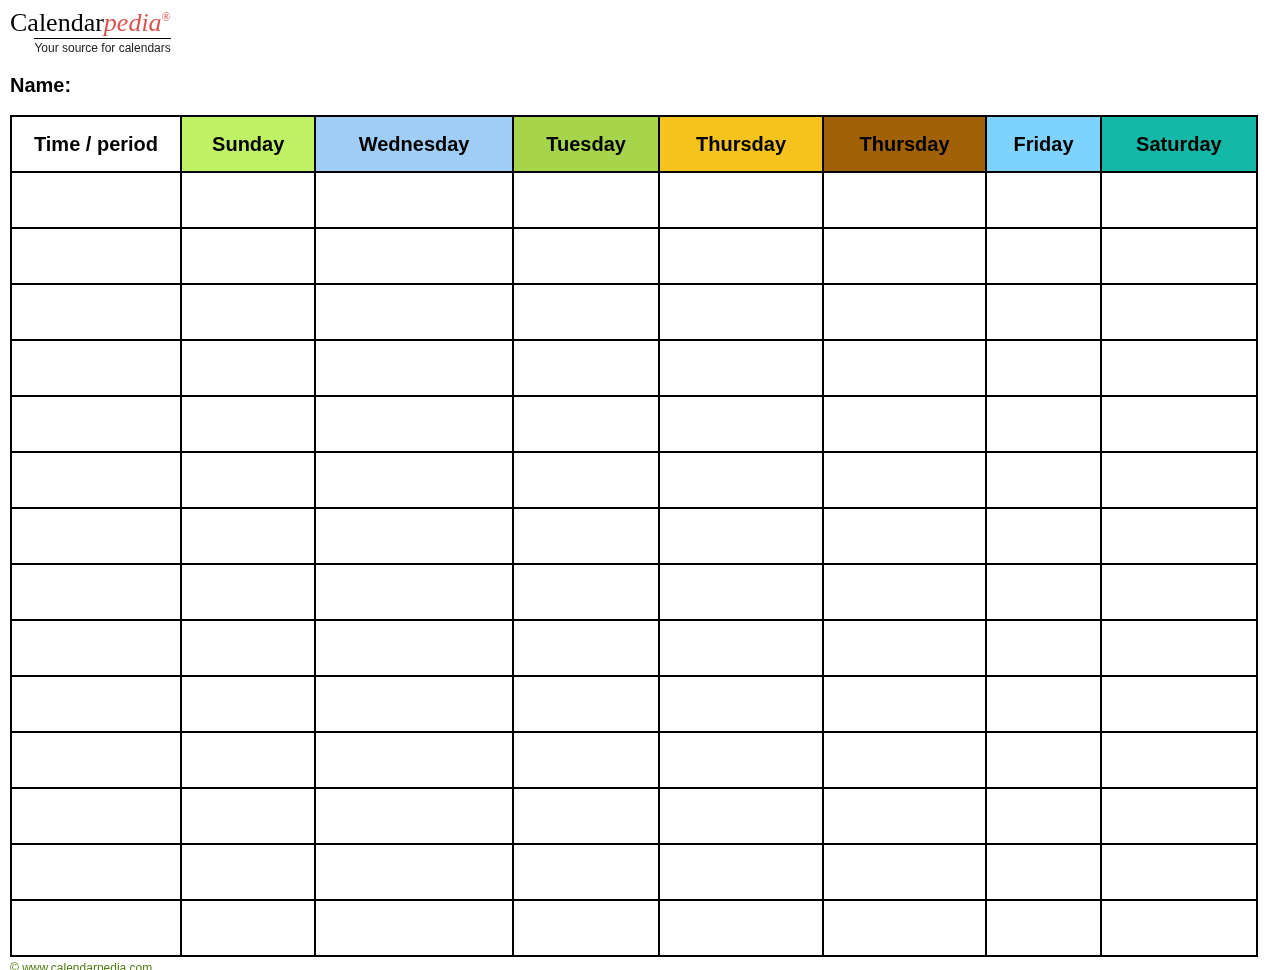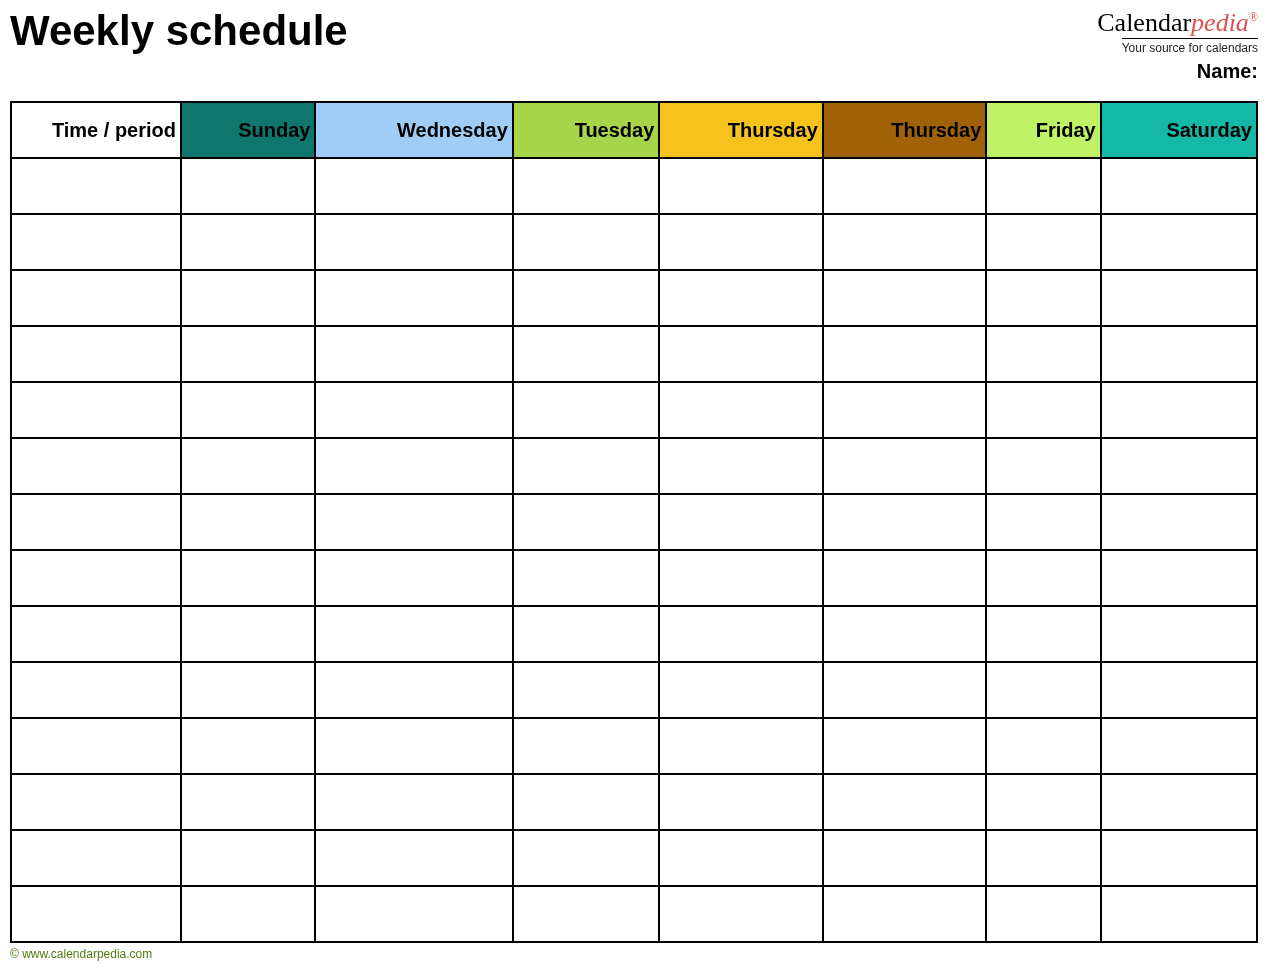--- a/index.html
+++ b/index.html
@@ -39,70 +39,68 @@
   .logo-top .r { color: #d9534f; font-size: 12px; vertical-align: super; }
   .logo-sub {
     font-size: 12px;
     color: #222;
     border-top: 1px solid #000;
     padding-top: 2px;
   }
   .name-label {
     font-size: 20px;
     font-weight: bold;
-    margin: 5px 0 18px 0;
-    text-align: right;
+    margin: 19px 0 18px 0;
   }
   table.schedule {
     border-collapse: collapse;
     width: 100%;
   }
   table.schedule th,
   table.schedule td {
     border: 2px solid #000;
     height: 56px;
   }
   table.schedule th {
     font-size: 20px;
     font-weight: bold;
     padding: 8px 4px;
-    text-align: right;
+    text-align: center;
   }
   .col-time { width: 170px; background: #fff; }
   .footer {
     font-size: 12px;
     color: #4d7c0f;
     margin-top: 4px;
   }
 </style>
 </head>
 <body>
 
 <div class="header-row">
-  <h1 class="title">Weekly schedule</h1>
   <div class="logo">
     <div class="logo-top">
       <span class="cal">Calendar</span><span class="pedia">pedia</span><span class="r">®</span>
     </div>
     <div class="logo-sub">Your source for calendars</div>
   </div>
 </div>
 
 <div class="name-label">Name:</div>
 
 <table class="schedule">
   <thead>
     <tr>
       <th class="col-time" style="background:#ffffff">Time / period</th>
-      <th style="background:#0f766e">Sunday</th>
+      <th style="background:#bef264">Sunday</th>
       <th style="background:#9fcdf5">Wednesday</th>
       <th style="background:#a6d44b">Tuesday</th>
       <th style="background:#f6c21d">Thursday</th>
       <th style="background:#a16207">Thursday</th>
-      <th style="background:#bef264">Friday</th>
+      <th style="background:#7dd3fc">Friday</th>
       <th style="background:#14b8a6">Saturday</th>
     </tr>
   </thead>
   <tbody id="schedule-body">
       <tr>
         <td class="col-time"></td>
         <td></td>
         <td></td>
         <td></td>
         <td></td>

